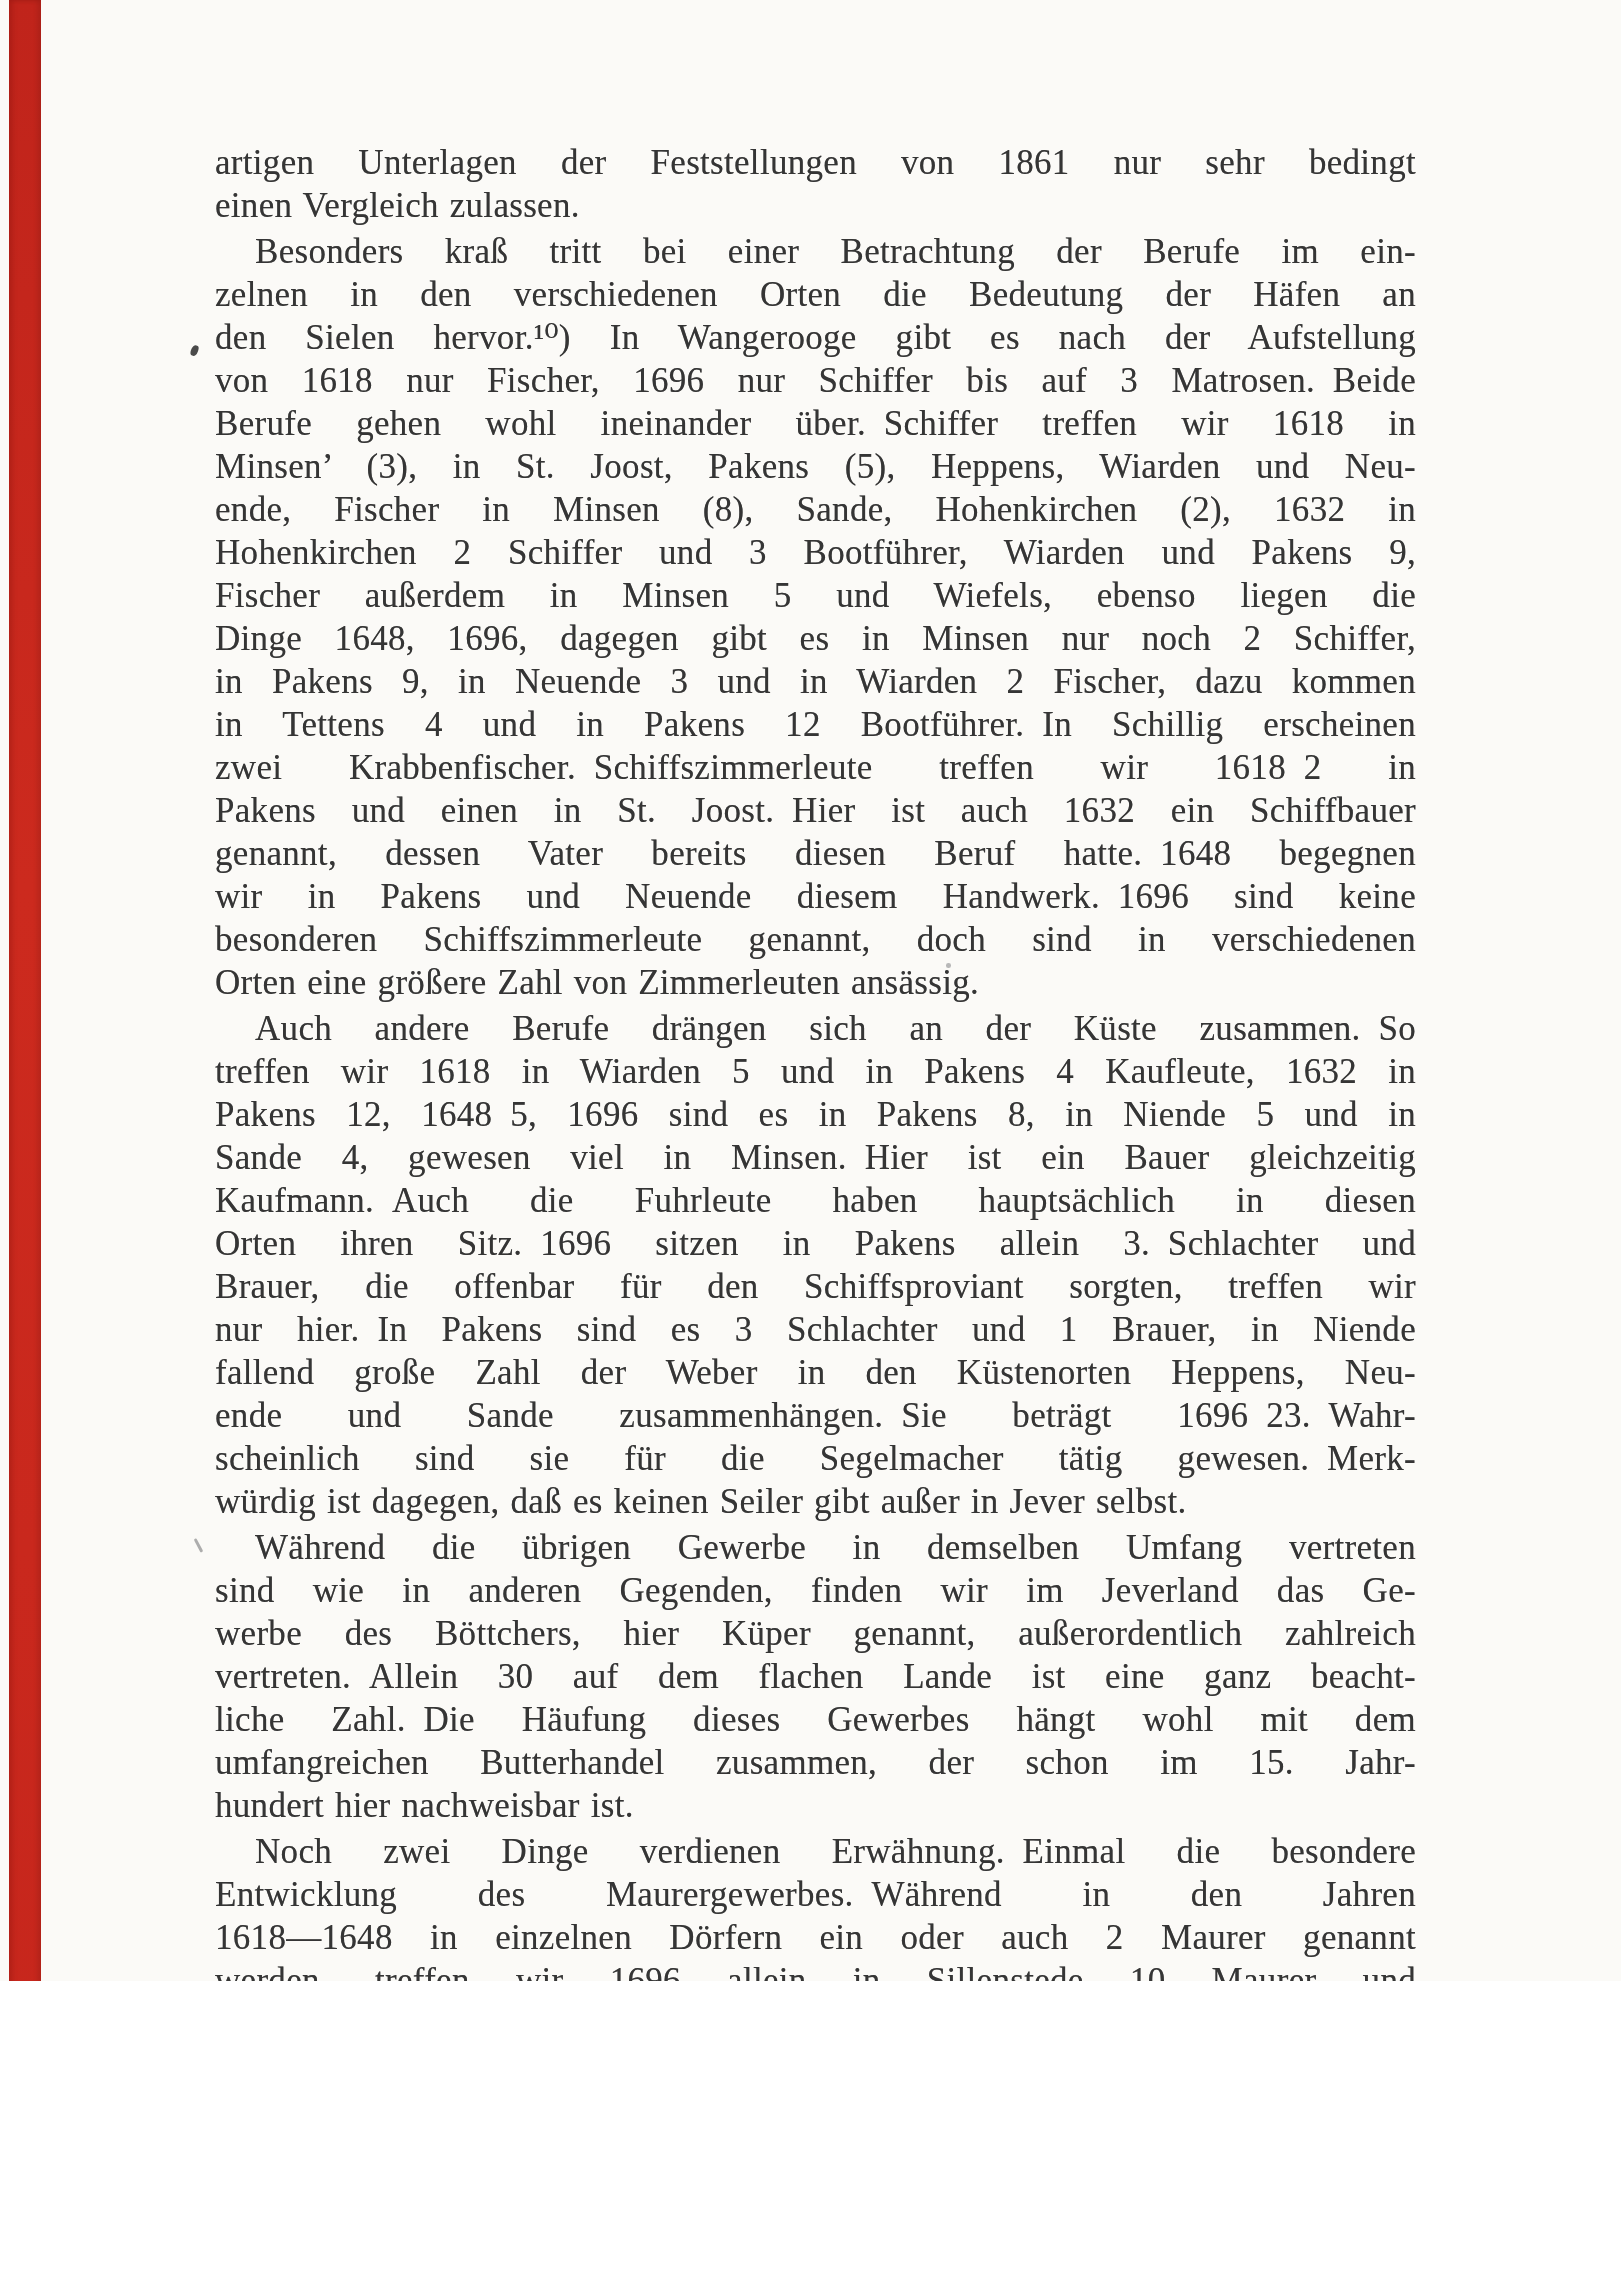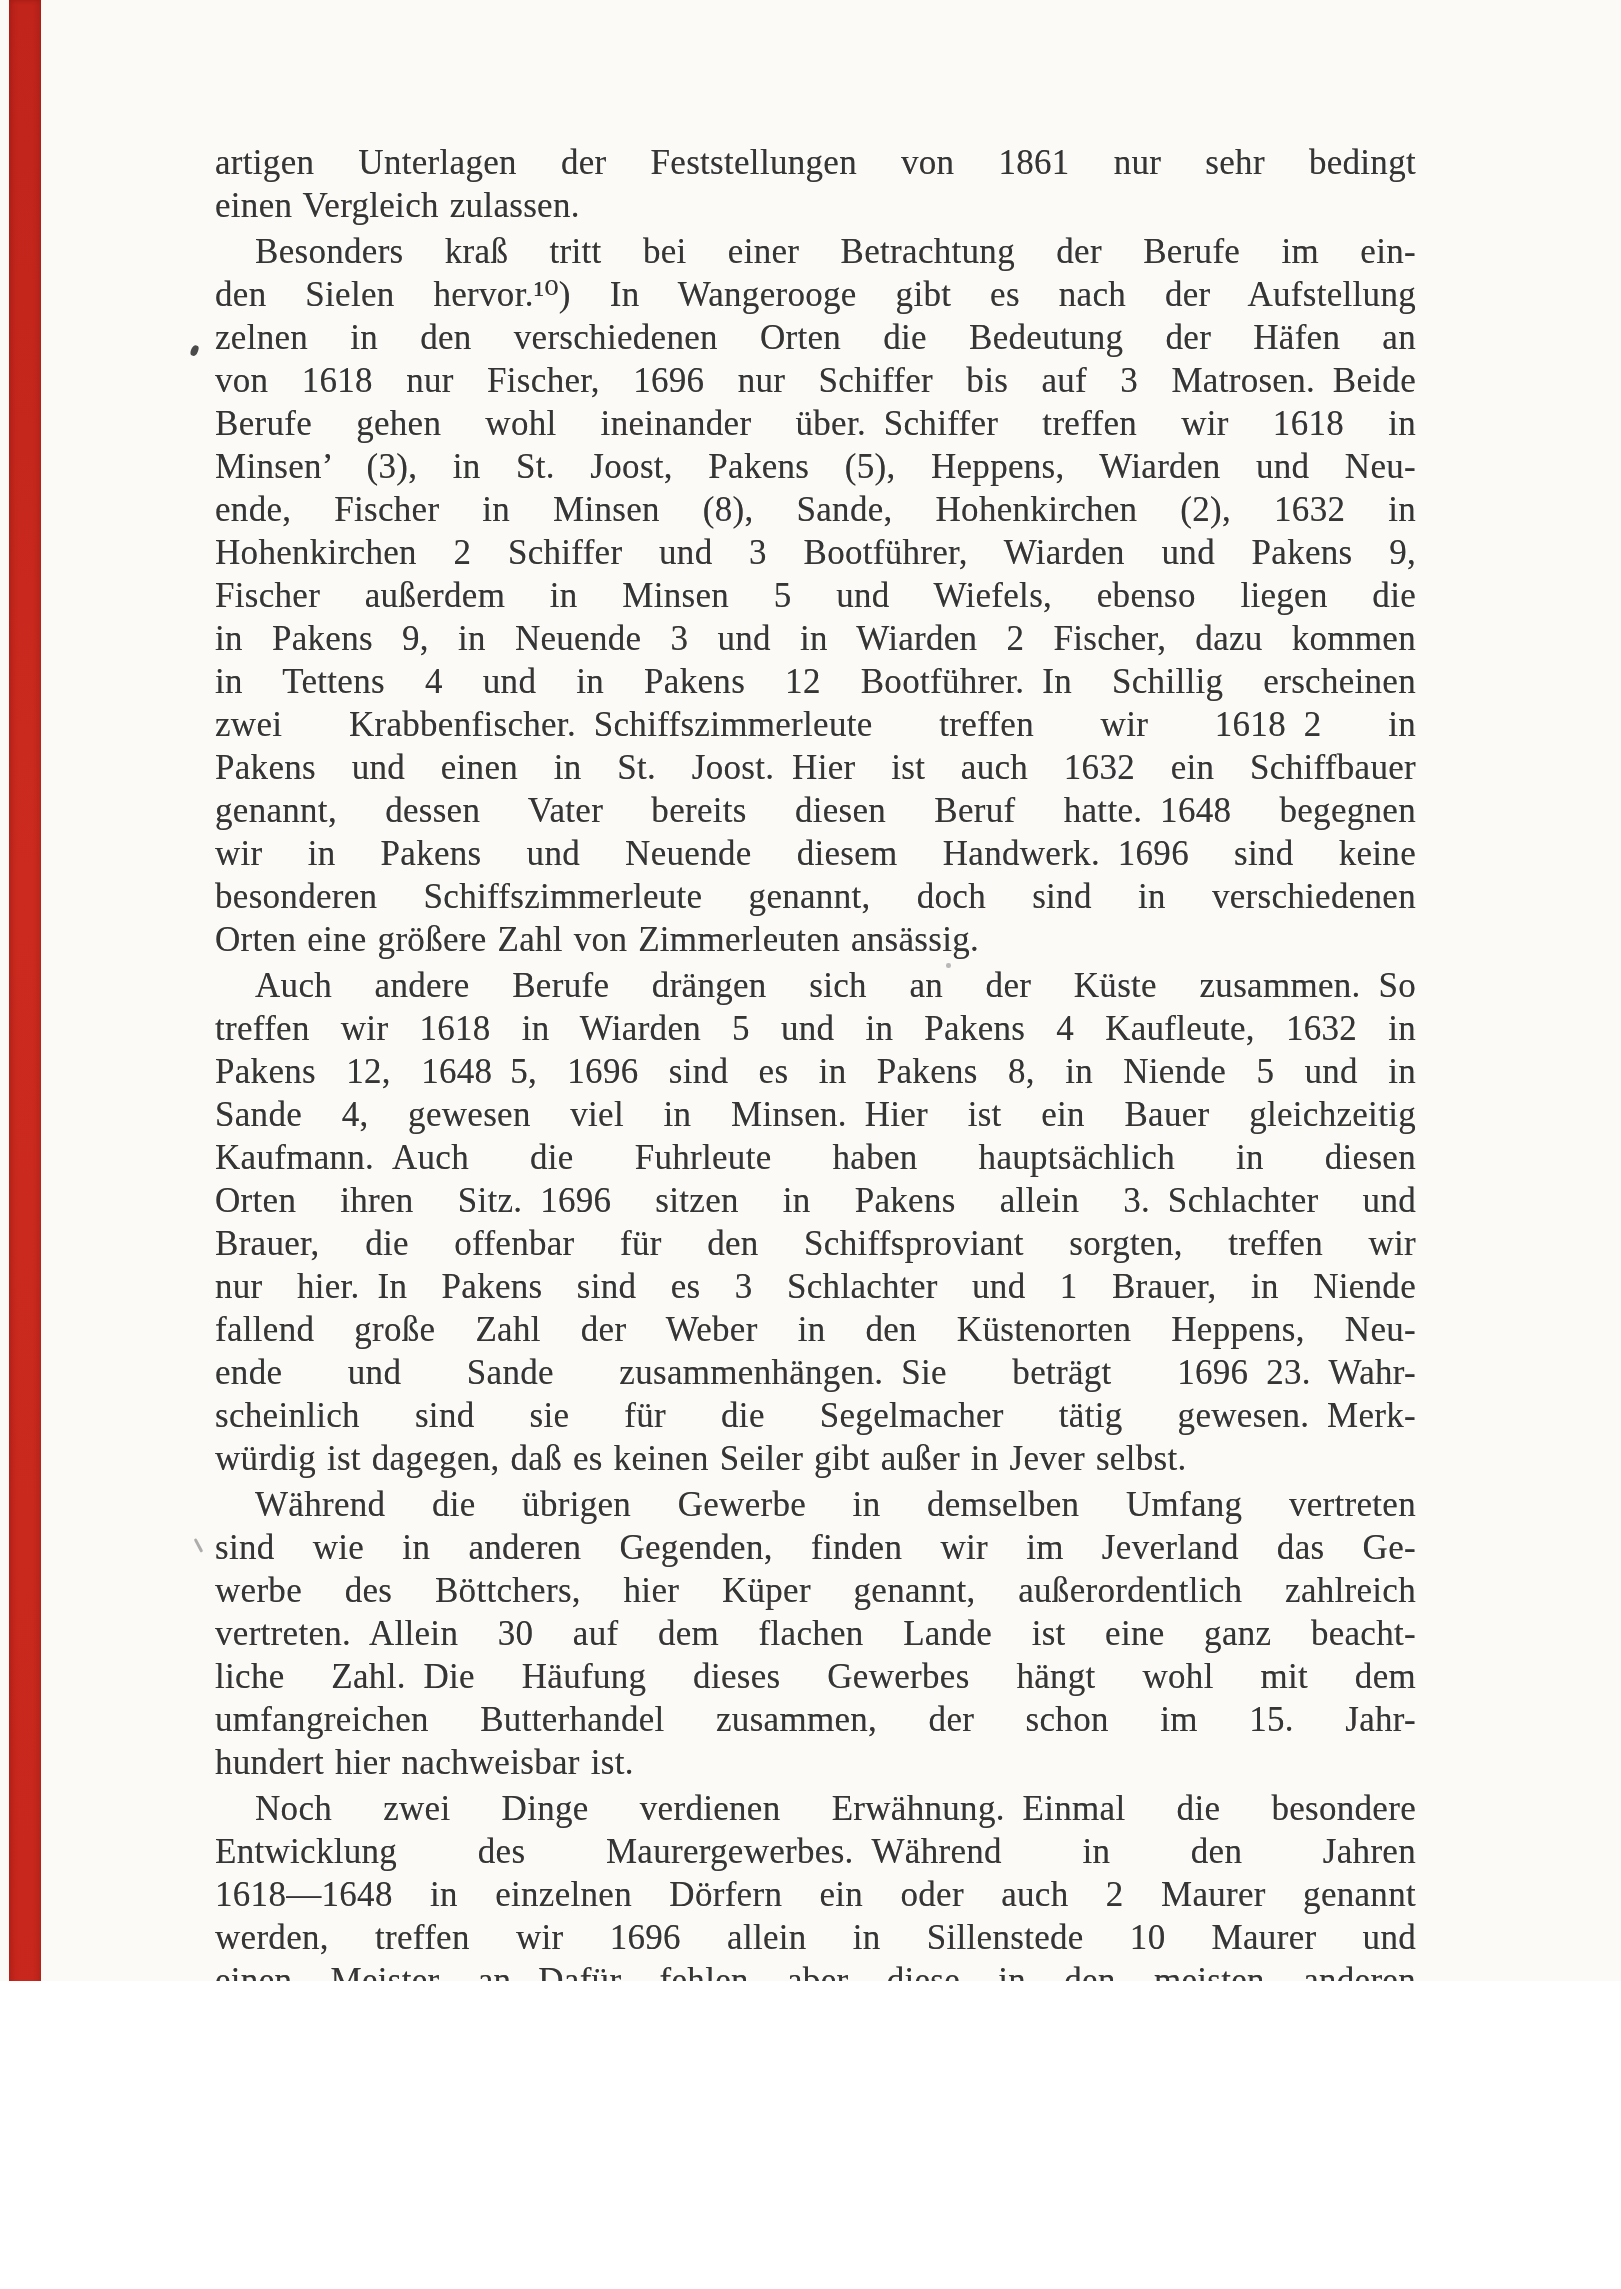--- a/index.html
+++ b/index.html
@@ -93,28 +93,29 @@
   <div class="speck speck-2"></div>
   <div class="speck speck-3"></div>
 
   <main class="text-block" id="text-block">
       <div class="paragraph">
         <div class="line">artigen Unterlagen der Feststellungen von 1861 nur sehr bedingt</div>
         <div class="line para-end">einen Vergleich zulassen.</div>
       </div>
       <div class="paragraph">
         <div class="line first-line">Besonders kraß tritt bei einer Betrachtung der Berufe im ein-</div>
+        <div class="line">zelnen in den verschiedenen Orten die Bedeutung der Häfen an</div>
         <div class="line">den Sielen hervor.¹⁰) In Wangerooge gibt es nach der Aufstellung</div>
-        <div class="line">zelnen in den verschiedenen Orten die Bedeutung der Häfen an</div>
         <div class="line">von 1618 nur Fischer, 1696 nur Schiffer bis auf 3 Matrosen. Beide</div>
         <div class="line">Berufe gehen wohl ineinander über. Schiffer treffen wir 1618 in</div>
         <div class="line">Minsen’ (3), in St. Joost, Pakens (5), Heppens, Wiarden und Neu-</div>
         <div class="line">ende, Fischer in Minsen (8), Sande, Hohenkirchen (2), 1632 in</div>
         <div class="line">Hohenkirchen 2 Schiffer und 3 Bootführer, Wiarden und Pakens 9,</div>
         <div class="line">Fischer außerdem in Minsen 5 und Wiefels, ebenso liegen die</div>
+        <div class="line">Dinge 1648, 1696, dagegen gibt es in Minsen nur noch 2 Schiffer,</div>
         <div class="line">in Pakens 9, in Neuende 3 und in Wiarden 2 Fischer, dazu kommen</div>
         <div class="line">in Tettens 4 und in Pakens 12 Bootführer. In Schillig erscheinen</div>
         <div class="line">zwei Krabbenfischer. Schiffszimmerleute treffen wir 1618 2 in</div>
         <div class="line">Pakens und einen in St. Joost. Hier ist auch 1632 ein Schiffbauer</div>
         <div class="line">genannt, dessen Vater bereits diesen Beruf hatte. 1648 begegnen</div>
         <div class="line">wir in Pakens und Neuende diesem Handwerk. 1696 sind keine</div>
         <div class="line">besonderen Schiffszimmerleute genannt, doch sind in verschiedenen</div>
         <div class="line para-end">Orten eine größere Zahl von Zimmerleuten ansässig.</div>
       </div>
       <div class="paragraph">

